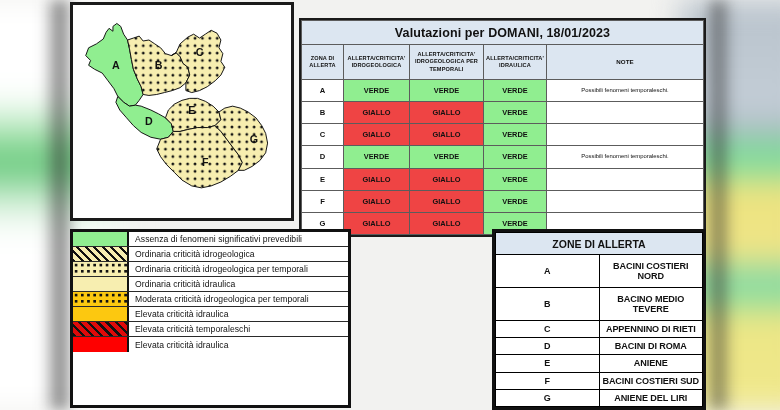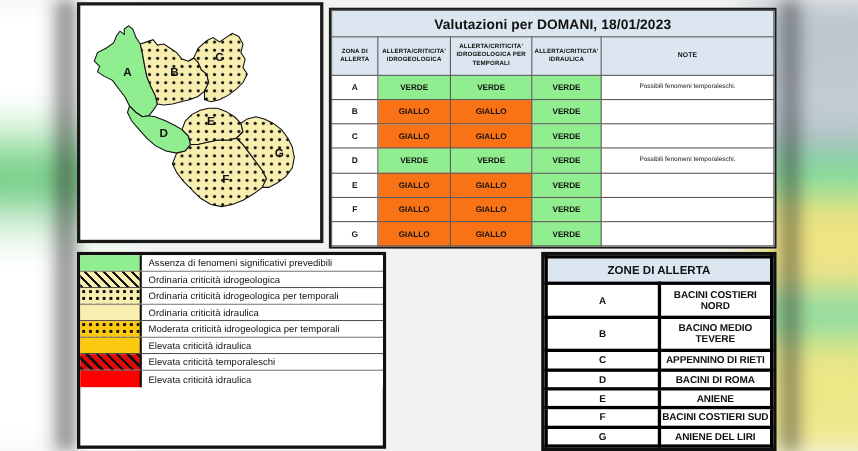--- a/index.html
+++ b/index.html
@@ -40,35 +40,35 @@
 
   
   .panel{position:absolute;z-index:5;background:#fff;border:3px solid #111;box-sizing:border-box;}
 
   
   #map-panel{left:70px;top:2px;width:224px;height:219px;border:3px solid #1a1a1a;}
   #map-svg{display:block;width:100%;height:100%;}
   .zone-label{font-family:"Liberation Sans",sans-serif;font-size:11px;font-weight:bold;fill:#111;}
 
   
-  #eval-panel{left:299px;top:7px;width:407px;height:219px;border:2px solid #1a1a1a;}
+  #eval-panel{left:299px;top:18px;width:407px;height:219px;border:2px solid #1a1a1a;}
   table.tbl{border-collapse:collapse;width:100%;height:100%;table-layout:fixed;}
   table.tbl td,table.tbl th{border:1px solid #5c5c5c;padding:0;text-align:center;vertical-align:middle;}
   #eval-title{
     background:#dce6f1;font-size:12.5px;font-weight:bold;color:#111;height:23px;letter-spacing:.1px;
   }
   .hdr{
     background:#dce6f1;font-size:5.6px;font-weight:bold;color:#111;
     line-height:1.32;letter-spacing:.12px;height:34px;padding:1px 2px;
   }
   .hdr.note-h{font-size:6.2px;}
   .zcell{font-size:7.6px;font-weight:bold;color:#111;background:#fff;}
   .vcell{font-size:7.4px;font-weight:bold;color:#111;}
   .v-verde{background:#90ee90;}
-  .v-giallo{background:#f97316;}
+  .v-giallo{background:#ef4444;}
   .ncell{font-size:5.9px;color:#111;background:#fff;text-align:left;padding:1px 3px 0 3px;vertical-align:top;line-height:1.25;}
   .col-zona{width:42px;}
   .col-a{width:66px;}
   .col-b{width:74px;}
   .col-c{width:63px;}
 
   
   #legend-panel{left:70px;top:229px;width:281px;height:179px;border:3px solid #111;}
   .legend-row{display:flex;height:15px;box-sizing:border-box;border-bottom:1px solid #2a2a2a;}
   .legend-row:last-child{border-bottom:none;}
@@ -104,21 +104,21 @@
   }
   .sw-hatch-r{
     background:
       repeating-linear-gradient(45deg,#111 0 2.4px,rgba(0,0,0,0) 2.4px 6.5px),
       #de0a0a;
   }
 
   
   #zones-panel{left:492px;top:229px;width:214px;height:181px;border:3px solid #111;}
   table.ztbl{border-collapse:collapse;width:100%;height:100%;table-layout:fixed;}
-  table.ztbl td{border:3px solid #000000;padding:0;}
+  table.ztbl td{border:1px solid #000000;padding:0;}
   #zones-title{
     background:#dce6f1;text-align:center;font-size:10.5px;font-weight:bold;color:#111;height:21px;
   }
   .zid{width:48px;text-align:center;font-size:9px;font-weight:bold;color:#111;background:#fff;}
   .zname{text-align:center;padding-left:9px;font-size:9.1px;font-weight:bold;color:#111;background:#fff;letter-spacing:-.1px;}
 </style>
 </head>
 <body>
 
 <div id="backdrop">

